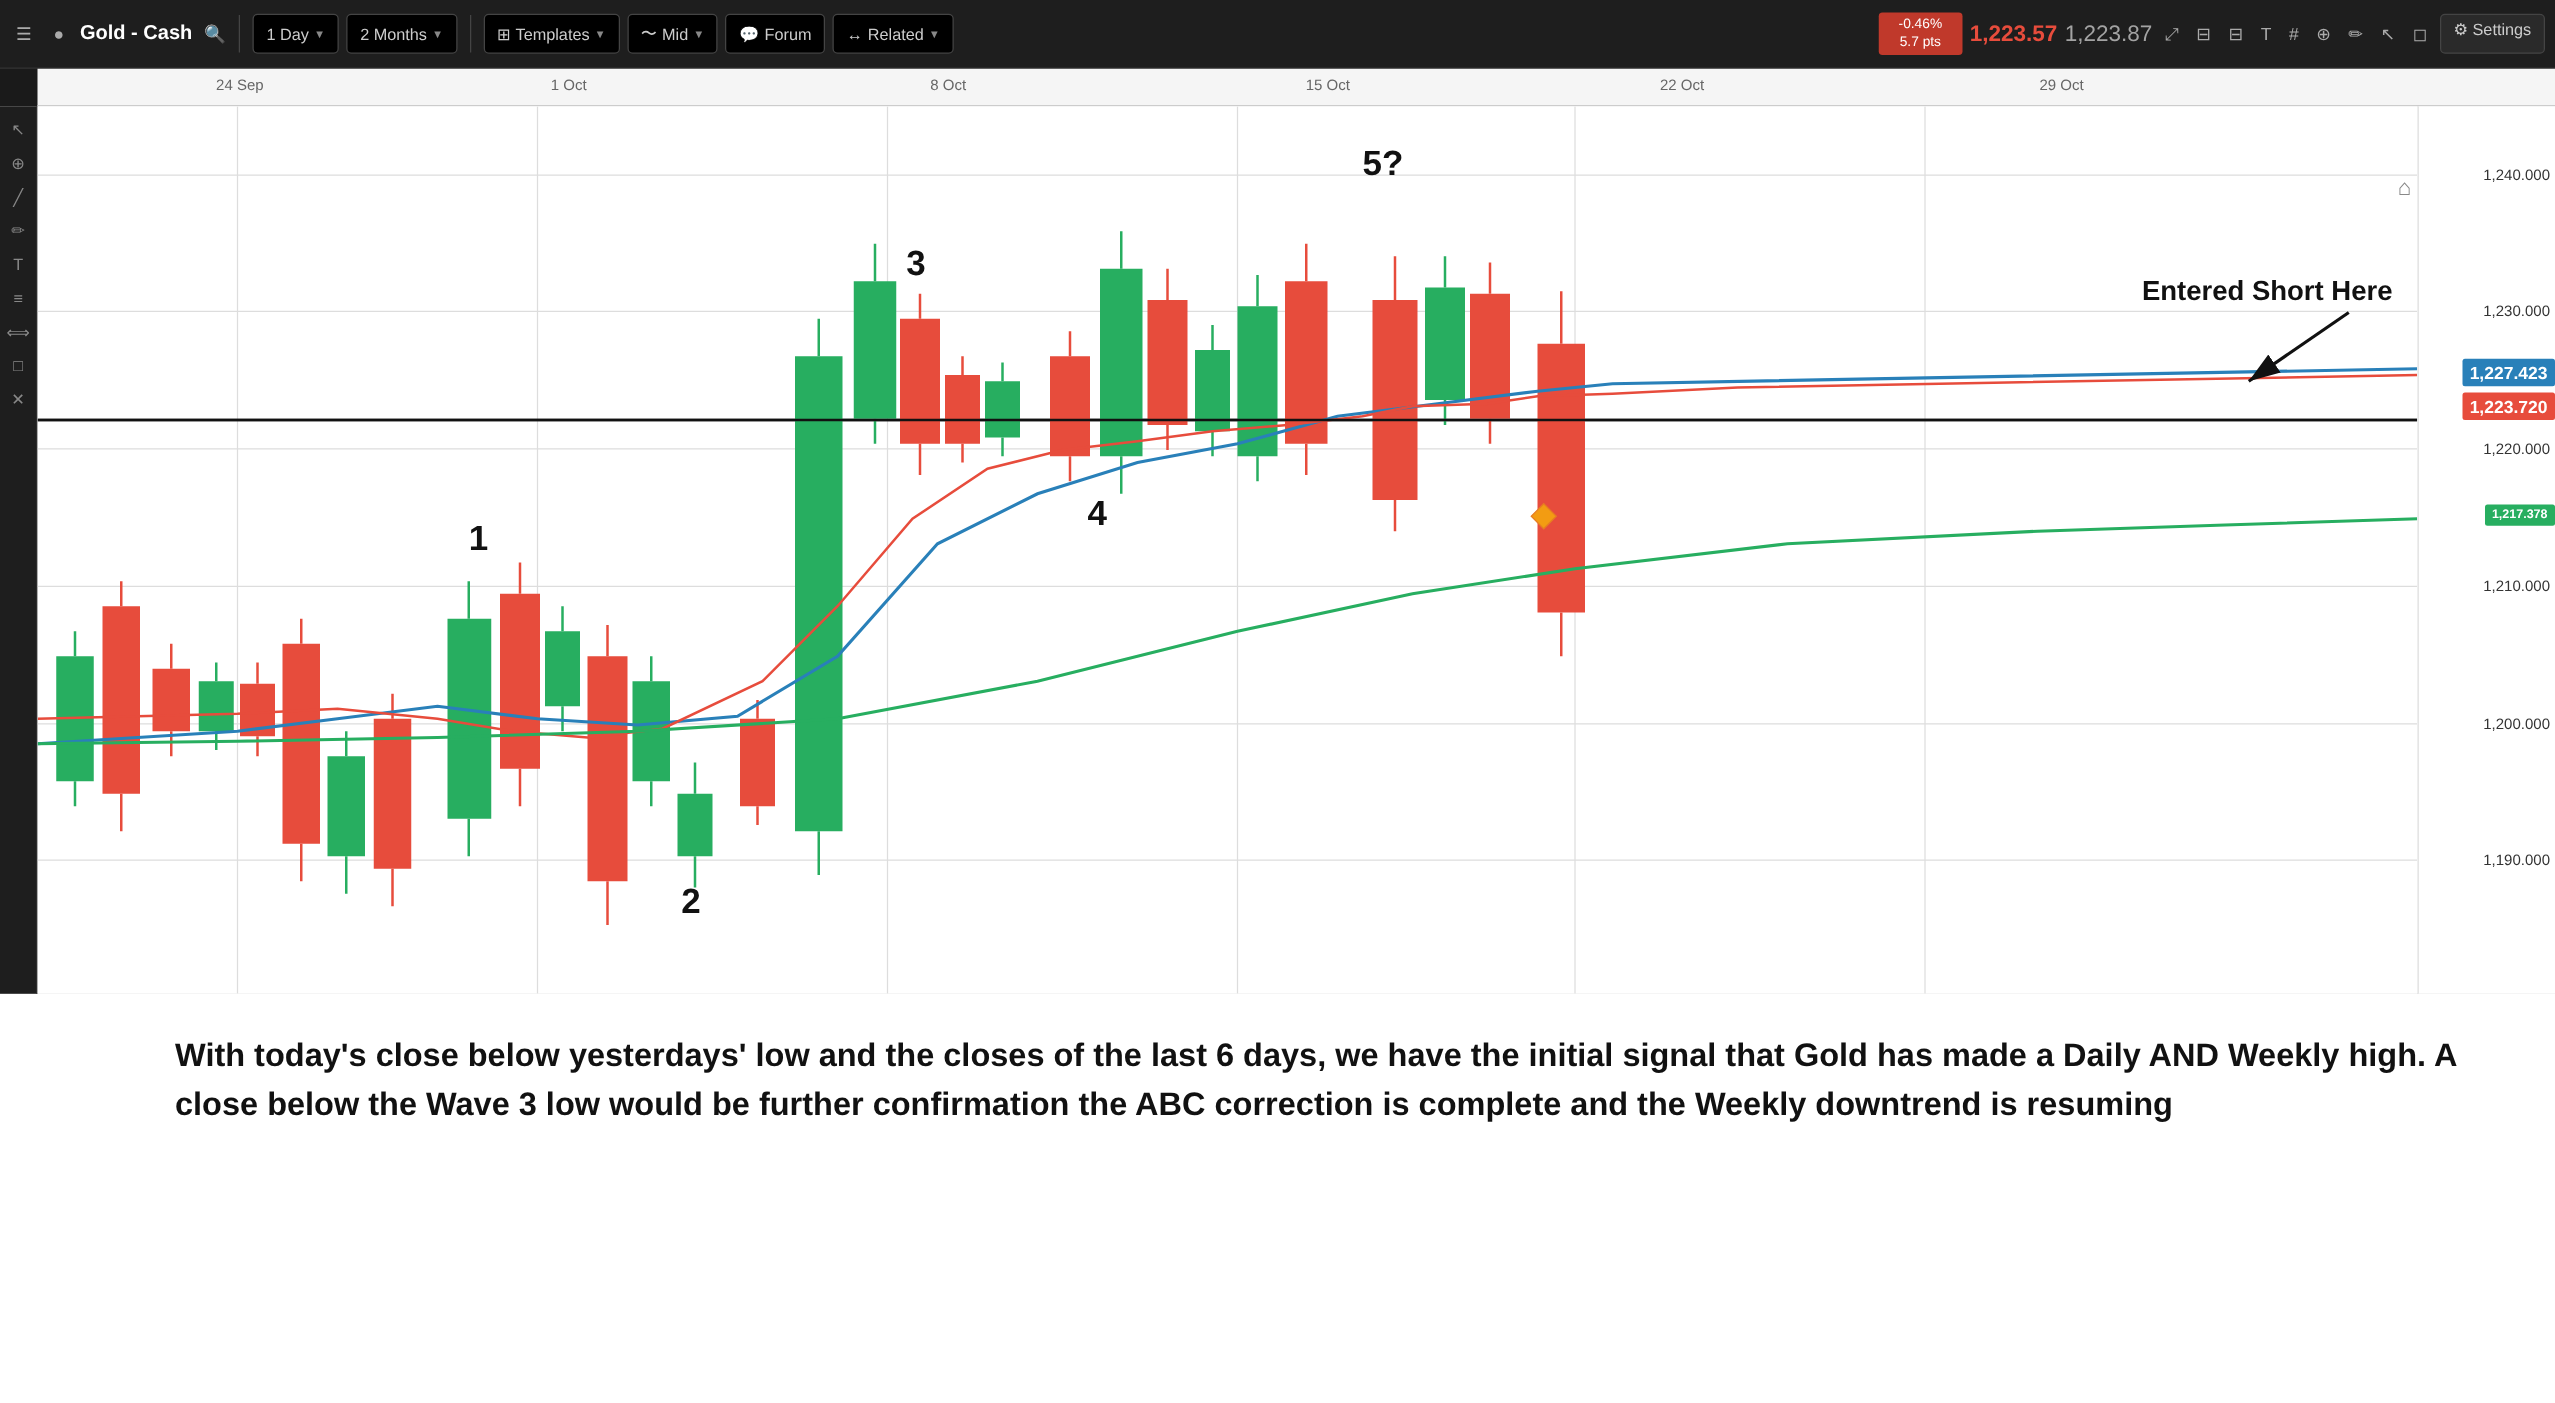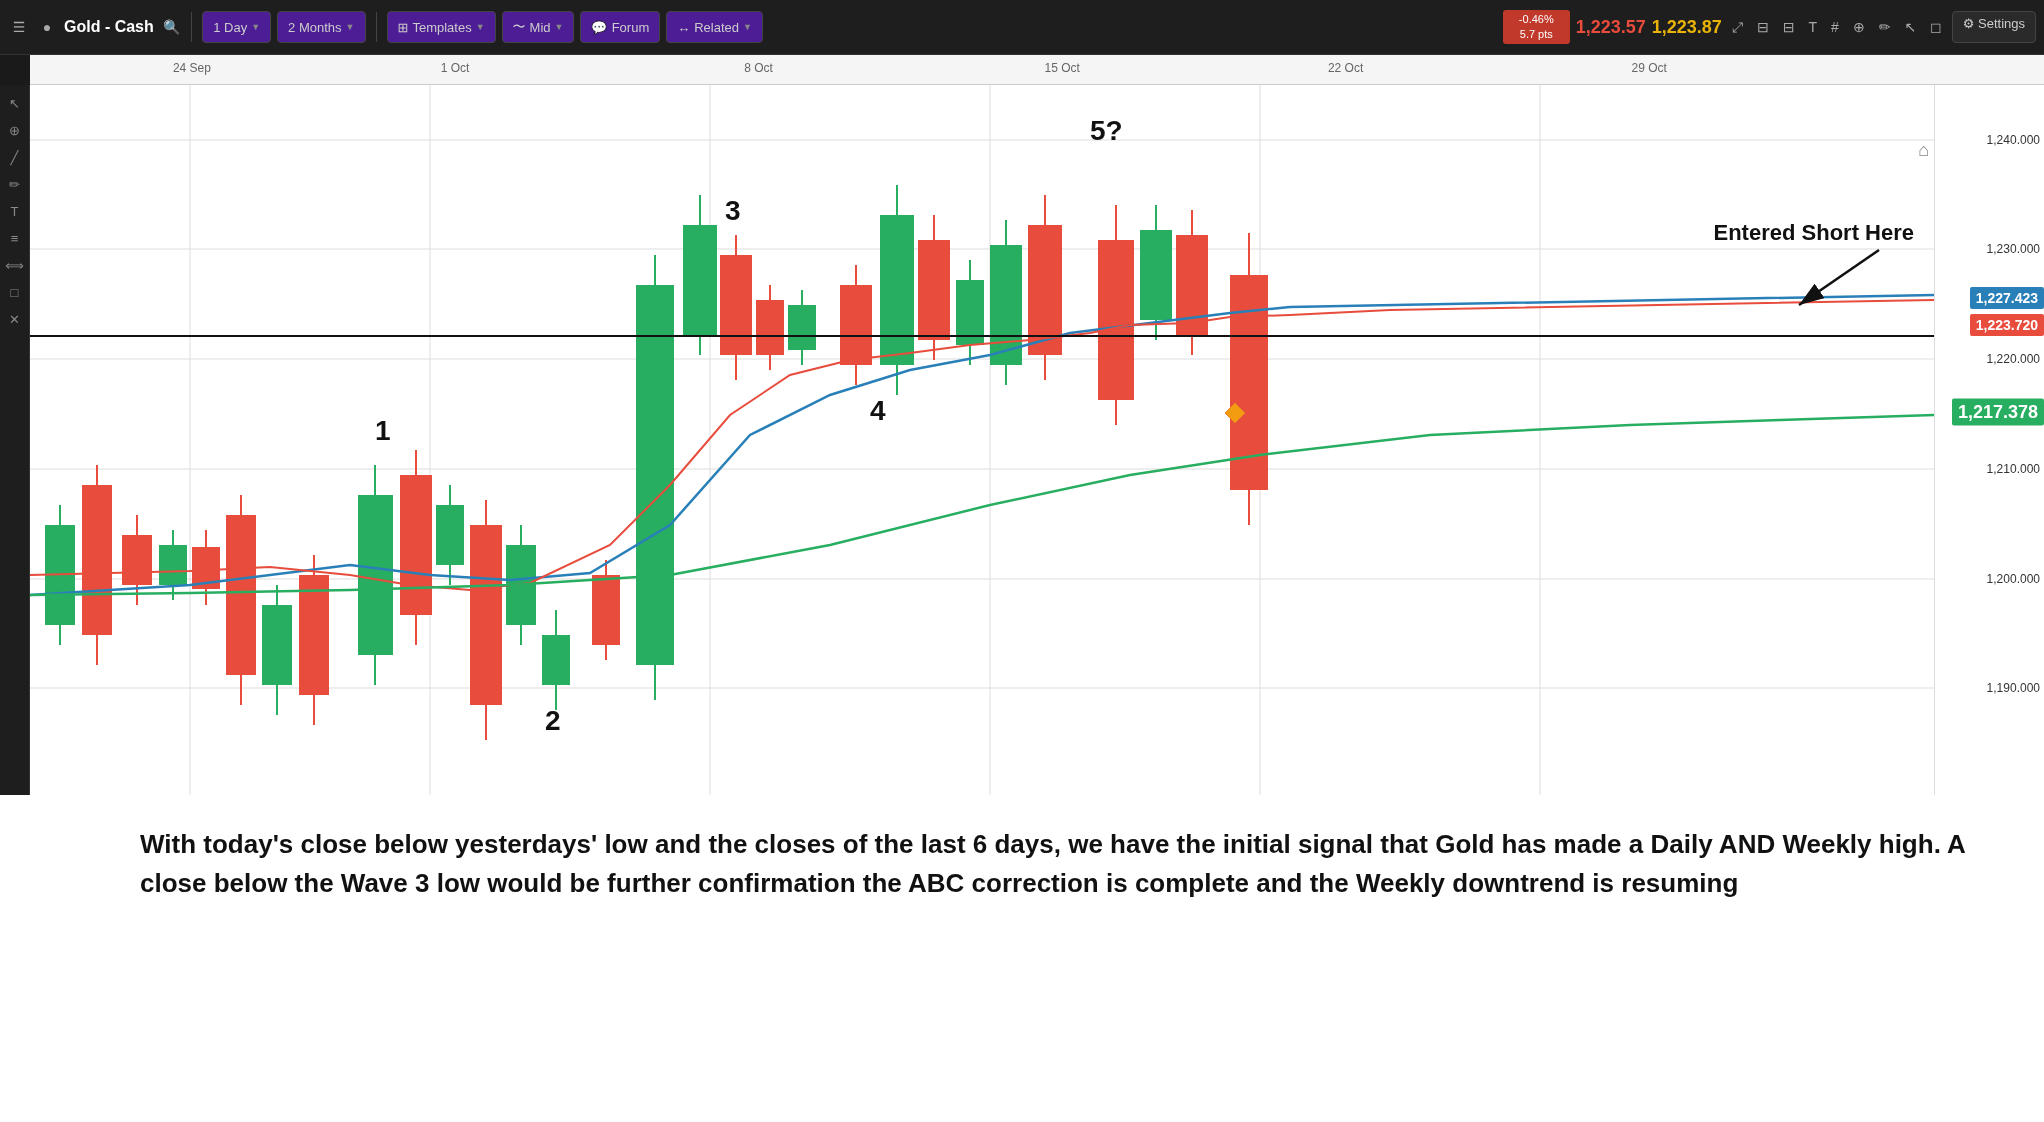--- a/index.html
+++ b/index.html
@@ -36,21 +36,21 @@
     .tb-search {
       color: #888; font-size: 14px; cursor: pointer;
     }
     .tb-divider {
       width: 1px; height: 30px;
       background: #444;
       margin: 0 4px;
     }
     .tb-btn {
       display: flex; align-items: center; gap: 4px;
-      background: #4c1d95;
+      background: #000000;
       border: 1px solid #444;
       border-radius: 4px;
       color: #ccc;
       font-size: 13px;
       padding: 4px 10px;
       cursor: pointer;
       height: 32px;
     }
     .tb-btn .arrow { font-size: 9px; color: #888; }
     .tb-right {
@@ -65,23 +65,23 @@
       border-radius: 3px;
       text-align: center;
       line-height: 1.4;
     }
     .price-display {
       color: #e74c3c;
       font-size: 18px;
       font-weight: bold;
     }
     .price-bid {
-      color: #eab308;
+      color: #a3a3a3;
       font-size: 18px;
-      font-weight: bold;
+      font-weight: normal;
     }
     .tb-icon-btn {
       color: #aaa; font-size: 14px; cursor: pointer;
       padding: 4px;
     }
     .settings-btn {
       background: #2a2a2a;
       border: 1px solid #444;
       border-radius: 4px;
       color: #ccc;
@@ -185,21 +185,21 @@
       padding: 3px 6px;
       transform: translateY(-50%);
       border-radius: 2px;
       white-space: nowrap;
     }
     .price-label-green {
       position: absolute;
       right: 0;
       background: #27ae60;
       color: #fff;
-      font-size: 18px;
+      font-size: 10px;
       font-weight: bold;
       padding: 3px 6px;
       transform: translateY(-50%);
       border-radius: 2px;
       white-space: nowrap;
     }
 
     
     .time-label {
       position: absolute;

